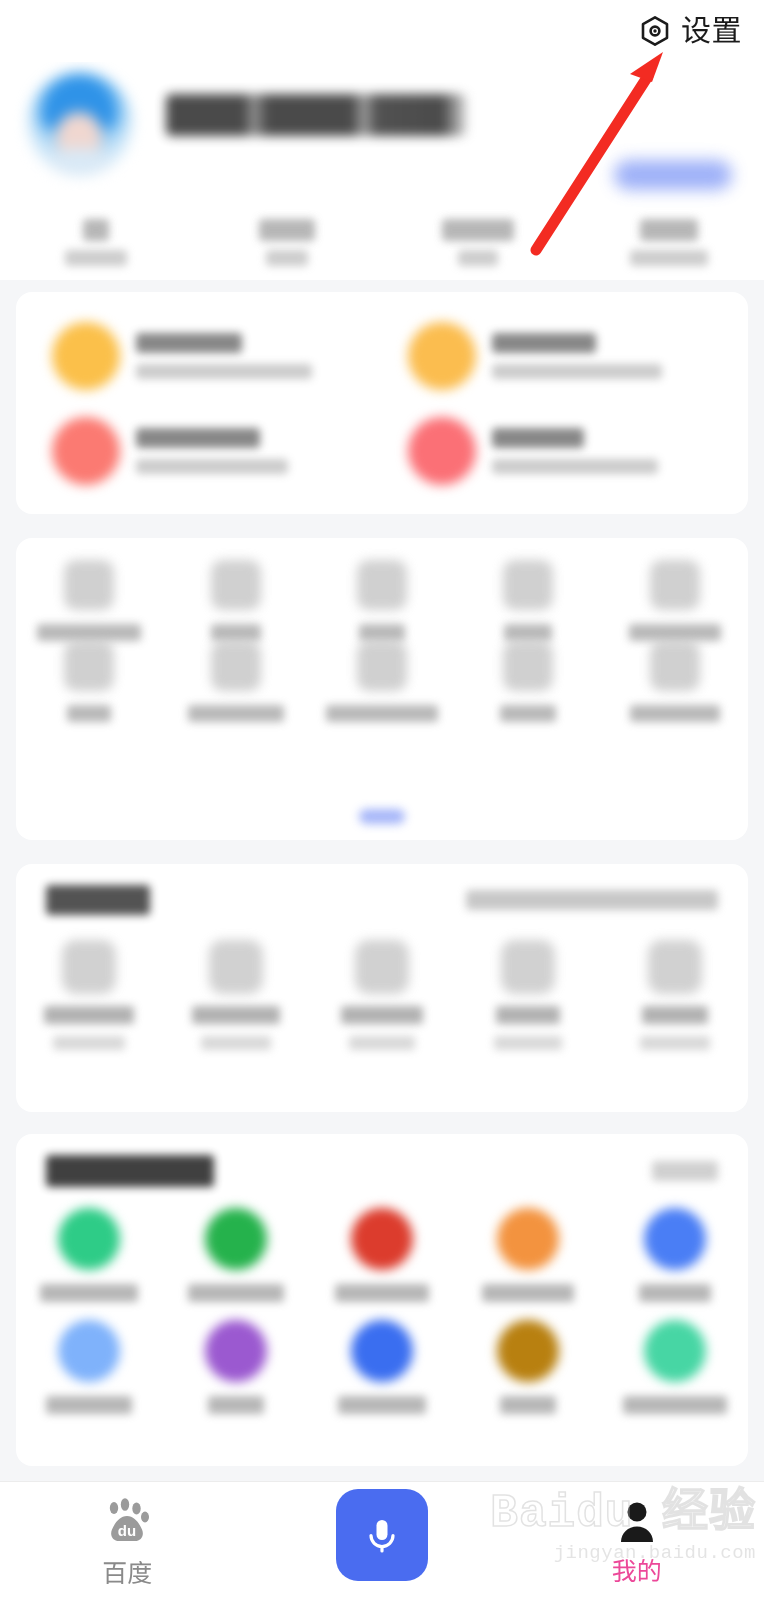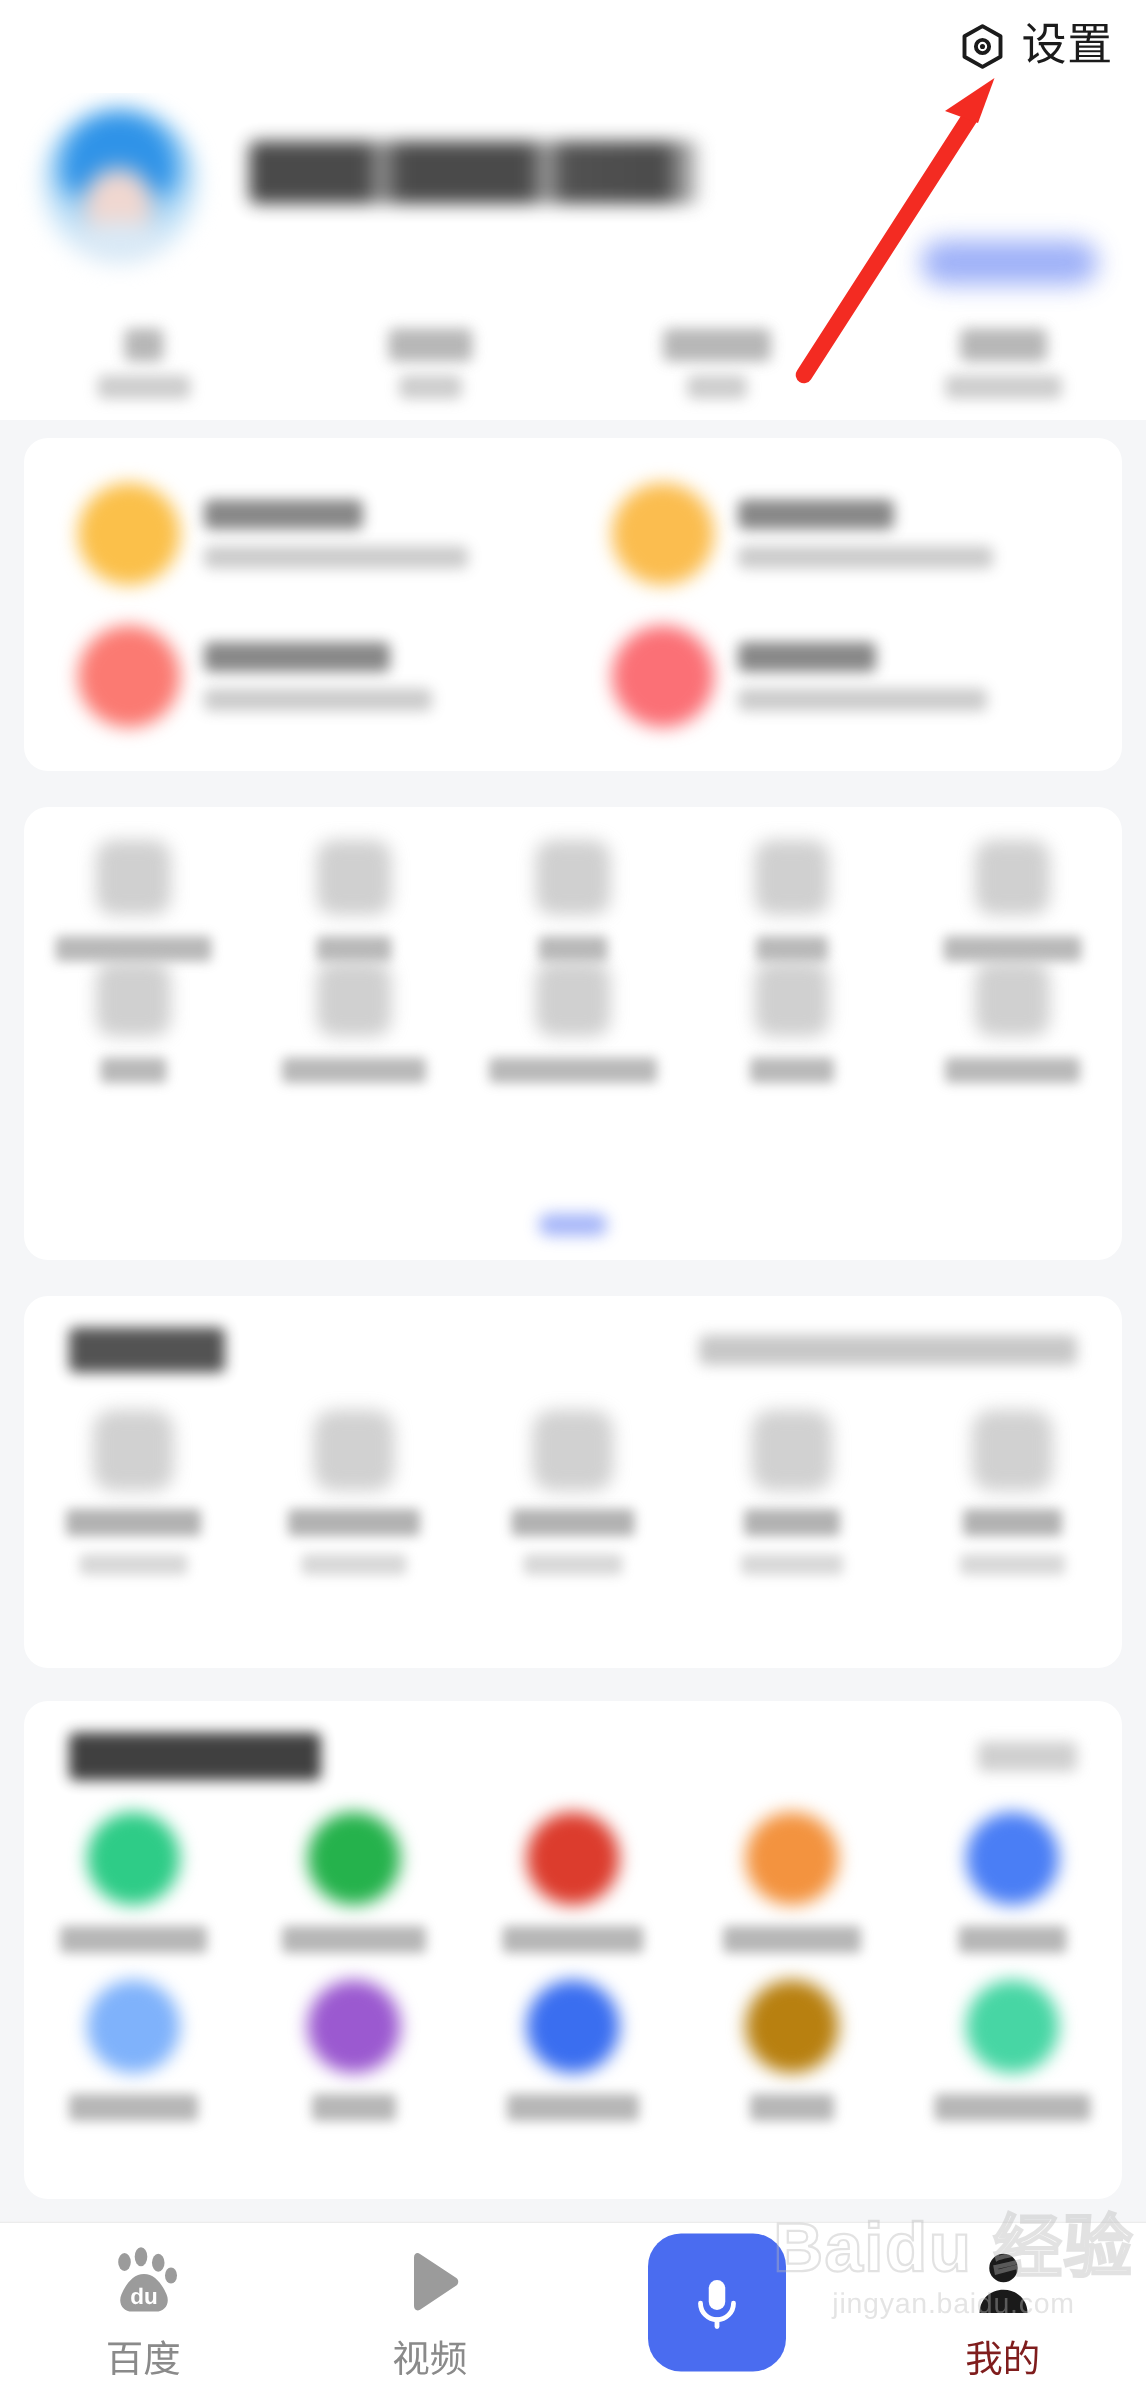--- a/index.html
+++ b/index.html
@@ -295,21 +295,21 @@
     align-items: center; justify-content: center;
     gap: 12px;
     cursor: pointer;
     position: relative;
   }
   .tab-label {
     font-size: 25px;
     color: #8a8a8a;
     line-height: 1;
   }
-  .tab.active .tab-label { color: #7f1d1d; }
+  .tab.active .tab-label { color: #ec4899; font-family: Liberation Mono, monospace; }
   .tab-ico { width: 52px; height: 52px; display: block; position: relative; }
   .mic-btn {
     width: 92px; height: 92px;
     border-radius: 22px;
     background: #4a6cf0;
     display: flex; align-items: center; justify-content: center;
   }
   .badge-dot {
     position: absolute;
     top: -3px; right: -6px;
@@ -323,26 +323,27 @@
     position: absolute;
     top: 0; left: 0;
     width: 764px; height: 1600px;
     pointer-events: none;
     z-index: 9;
   }
 
   
   .watermark {
     position: absolute;
-    right: 8px; bottom: 52px;
+    right: 8px; bottom: 36px;
     z-index: 8;
     pointer-events: none;
     opacity: .4;
-    text-align: center;
+    text-align: right;
     user-select: none;
+    font-family: Liberation Mono, monospace;
   }
   .wm-main {
     font-size: 46px;
     font-weight: bold;
     color: transparent;
     -webkit-text-stroke: 1.5px #b9b9b9;
     letter-spacing: 1px;
     line-height: 1;
   }
   .wm-sub {
@@ -585,28 +586,20 @@
           <ellipse cx="24" cy="7.5" rx="4.2" ry="6.3" fill="#9b9b9b"></ellipse>
           <ellipse cx="35.5" cy="11.5" rx="4.2" ry="6" fill="#9b9b9b"></ellipse>
           <ellipse cx="44" cy="20" rx="4" ry="5.4" fill="#9b9b9b"></ellipse>
           <path d="M26 19c7 0 12 6.5 15 13.5 2.6 6-1 11.5-7 11.5H18c-6 0-9.6-5.5-7-11.5C14 25.5 19 19 26 19z" fill="#9b9b9b"></path>
           <text x="26" y="39" font-family="'Liberation Sans',sans-serif" font-size="15" font-weight="bold" fill="#ffffff" text-anchor="middle">du</text>
         </svg>
       </span>
       <span class="tab-label">百度</span>
     </div>
 
-    <div class="tab">
-      <span>
-        <svg class="tb-icon tab-ico" viewBox="0 0 52 52">
-          <path d="M15 8 C15 5.5 17 4.3 19 5.6 L43 21.5 C45 22.8 45 25.5 43 26.8 L19 42.8 C17 44 15 42.8 15 40.4 Z" fill="#9b9b9b"></path>
-        </svg>
-      </span>
-      <span class="tab-label">视频</span>
-    </div>
 
     <div class="tab">
       <span class="mic-btn">
         <svg width="44" height="44" viewBox="0 0 44 44">
           <rect x="16.5" y="7" width="11" height="20" rx="5.5" fill="#ffffff"></rect>
           <path d="M11 22.5 a11 11 0 0 0 22 0" fill="none" stroke="#ffffff" stroke-width="3.2" stroke-linecap="round"></path>
           <line x1="22" y1="33.5" x2="22" y2="38" stroke="#ffffff" stroke-width="3.2" stroke-linecap="round"></line>
         </svg>
       </span>
       <span class="tab-label"></span>

